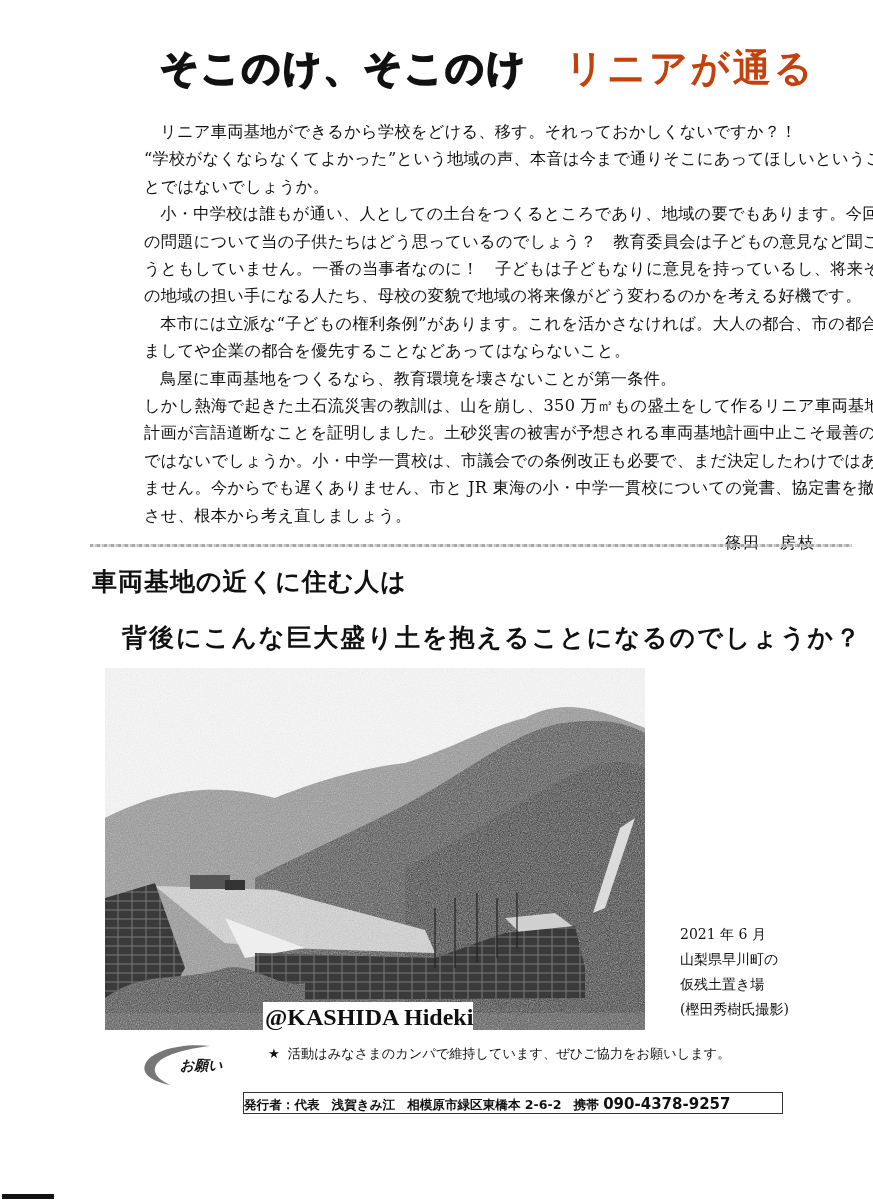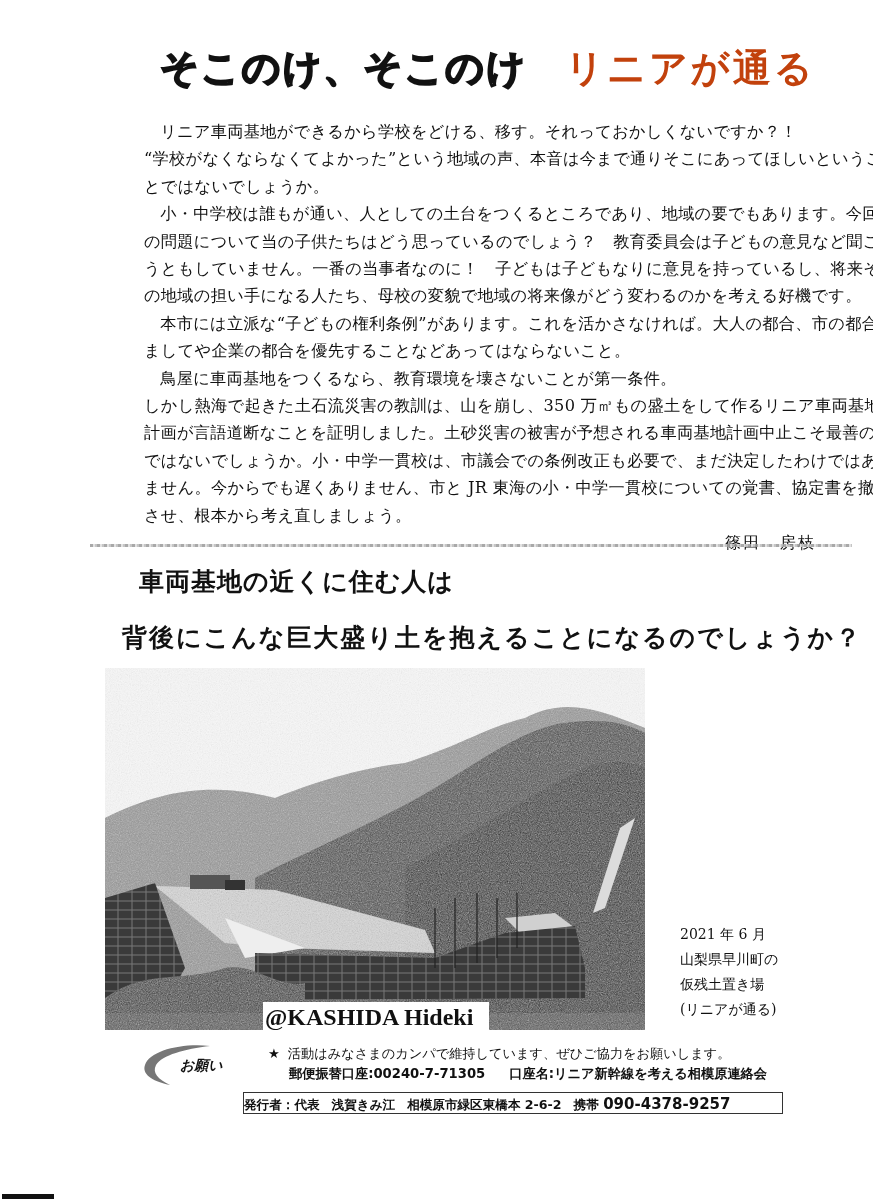--- a/index.html
+++ b/index.html
@@ -33,37 +33,37 @@
 
     .divider {
       position: absolute; left: 90px; top: 544px; width: 762px; height: 3px;
       background: repeating-linear-gradient(90deg, #999 0 3px, #ddd 3px 5px, #bbb 5px 7px);
       opacity: 0.85;
     }
 
     .headline1 {
       position: absolute; left: 92px; top: 565px;
       font-family: "DejaVu Sans", sans-serif; font-weight: bold; font-size: 25px;
-      letter-spacing: 1px; white-space: nowrap; margin-left: 47px;
+      letter-spacing: 1px; white-space: nowrap;
     }
     .headline2 {
       position: absolute; left: 122px; top: 621px;
       font-family: "DejaVu Sans", sans-serif; font-weight: bold; font-size: 25px;
       letter-spacing: 2px; white-space: nowrap;
     }
 
     .photo {
       position: absolute; left: 105px; top: 668px; width: 540px; height: 362px;
       overflow: hidden; background: #fff;
     }
     .photo svg { display: block; }
     .credit {
       position: absolute; left: 265px; top: 1002px; background: #fff;
       font-family: "Liberation Serif", serif; font-weight: bold; font-size: 24px;
-      padding: 0 16px 0 2px; line-height: 30px; white-space: nowrap;
+      padding: 0 0 0 2px; line-height: 30px; white-space: nowrap;
     }
 
     .caption {
       position: absolute; left: 680px; top: 922px;
       font-size: 14px; line-height: 25px; white-space: nowrap;
     }
 
     .request {
       position: absolute; left: 140px; top: 1040px; width: 700px; height: 50px;
     }
@@ -176,37 +176,34 @@
     <path d="M0 330 C40 300 80 315 120 300 C150 295 170 320 200 315 L200 362 L0 362 Z" fill="#3c3c3c" filter="url(#grain)"></path>
     <path d="M0 345 L540 345 L540 362 L0 362 Z" fill="#555" filter="url(#grain)"></path>
   </svg>
   <div class="credit" style="left:158px; top:334px;">@KASHIDA Hideki</div>
 </div>
 
 <div class="caption">
   <div>2021 年 6 月</div>
   <div>山梨県早川町の</div>
   <div>仮残土置き場</div>
-  <div>(リニアが通る)</div>
+  <div>(樫田秀樹氏撮影)</div>
 </div>
 
 <div class="request">
   <div class="request-badge">
     <svg width="90" height="42" viewBox="0 0 90 42">
       <path d="M70 3 C40 0 10 8 5 22 C2 30 10 38 30 42 C18 36 12 30 16 22 C22 12 45 6 70 3 Z" fill="#777"></path>
     </svg>
     <span>お願い</span>
   </div>
   <div class="request-text">
     <div>
       <span class="star">★</span><span>活動はみなさまのカンパで維持しています、ぜひご協力をお願いします。</span>
     </div>
-    <div class="line2">
-      <span>郵便振替口座:00240-7-71305</span><span class="gap"></span><span>口座名:リニア新幹線を考える相模原連絡会</span>
-    </div>
   </div>
 </div>
 
 <div class="publisher">
   <span>発行者：代表</span><span class="gap"></span><span>浅賀きみ江</span><span class="gap"></span><span>相模原市緑区東橋本 2-6-2</span><span class="gap"></span><span>携帯</span> <span class="phone">090-4378-9257</span>
 </div>
 
 <div class="corner-mark"></div>
 
 </body></html>

